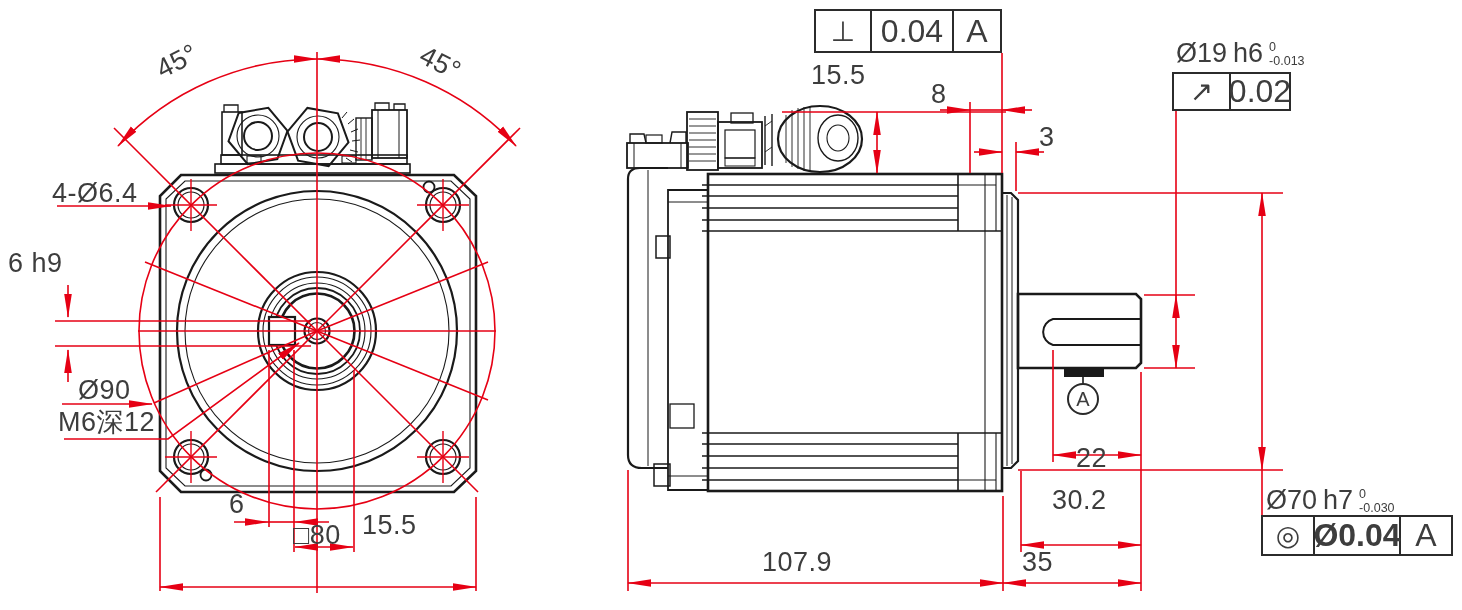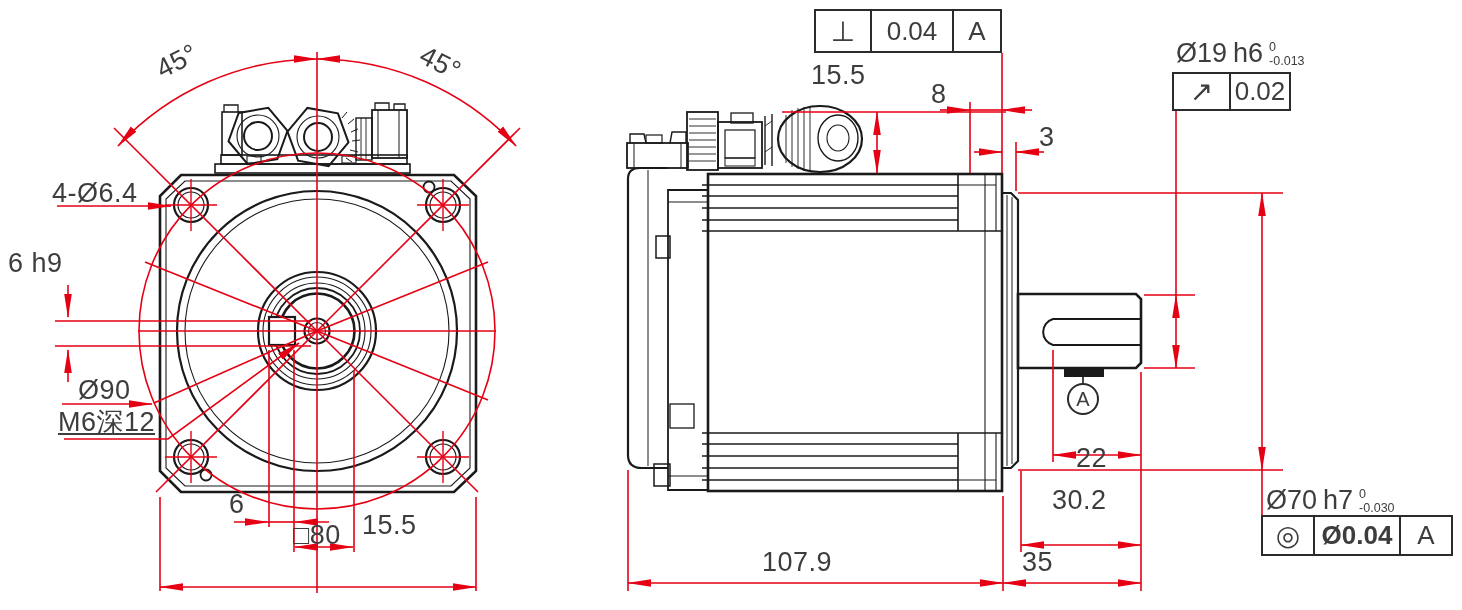--- a/index.html
+++ b/index.html
@@ -13,21 +13,21 @@
     white-space:nowrap; letter-spacing:0.5px;
   }
   .rot-l { transform:rotate(-27deg); }
   .rot-r { transform:rotate(27deg); }
   .fcf {
     position:absolute; display:flex; align-items:stretch;
     border:2px solid #2b2b2b; background:#ffffff;
   }
   .fcf .cell {
     display:flex; align-items:center; justify-content:center;
-    font-size:26px; color:#3d3d3d; border-right:2px solid #2b2b2b;
+    font-size:32px; color:#3d3d3d; border-right:2px solid #2b2b2b;
   }
   .fcf .cell:last-child { border-right:none; }
   .fcf .sym { font-size:28px; }
   .tolgroup {
     position:absolute; display:flex; align-items:flex-start; gap:6px;
     color:#3d3d3d; font-size:27px; line-height:1; white-space:nowrap;
   }
   .tolstack {
     display:flex; flex-direction:column; align-items:flex-start;
     font-size:12.5px; line-height:1.1; padding-top:1px; letter-spacing:0;
@@ -285,21 +285,21 @@
     <line x1="628" y1="470" x2="628" y2="591"></line>
     <line x1="628" y1="583" x2="1003" y2="583" marker-start="url(#ar)" marker-end="url(#ar)"></line>
   </g>
 </svg>
 
 <div class="dim rot-l" style="left:156px; top:48px;">45°</div>
 <div class="dim rot-r" style="left:419px; top:50px;">45°</div>
 <div class="dim" style="left:52px; top:180px;">4-Ø6.4</div>
 <div class="dim" style="left:8px; top:250px;">6 h9</div>
 <div class="dim" style="left:78px; top:377px;">Ø90</div>
-<div class="dim" style="left:58px; top:409px;text-decoration:underline;">M6深12</div>
+<div class="dim" style="left:58px; top:409px;">M6深12</div>
 <div class="dim" style="left:229px; top:491px;">6</div>
 <div class="dim" style="left:362px; top:512px;">15.5</div>
 <div class="dim" style="left:293px; top:522px;">□80</div>
 
 <div class="dim" style="left:811px; top:62px;">15.5</div>
 <div class="dim" style="left:931px; top:81px;">8</div>
 <div class="dim" style="left:1039px; top:124px;">3</div>
 <div class="dim" style="left:1076px; top:421px;margin-top:24px;">22</div>
 <div class="dim" style="left:1052px; top:487px;">30.2</div>
 <div class="dim" style="left:1022px; top:549px;text-align:center;">35</div>

